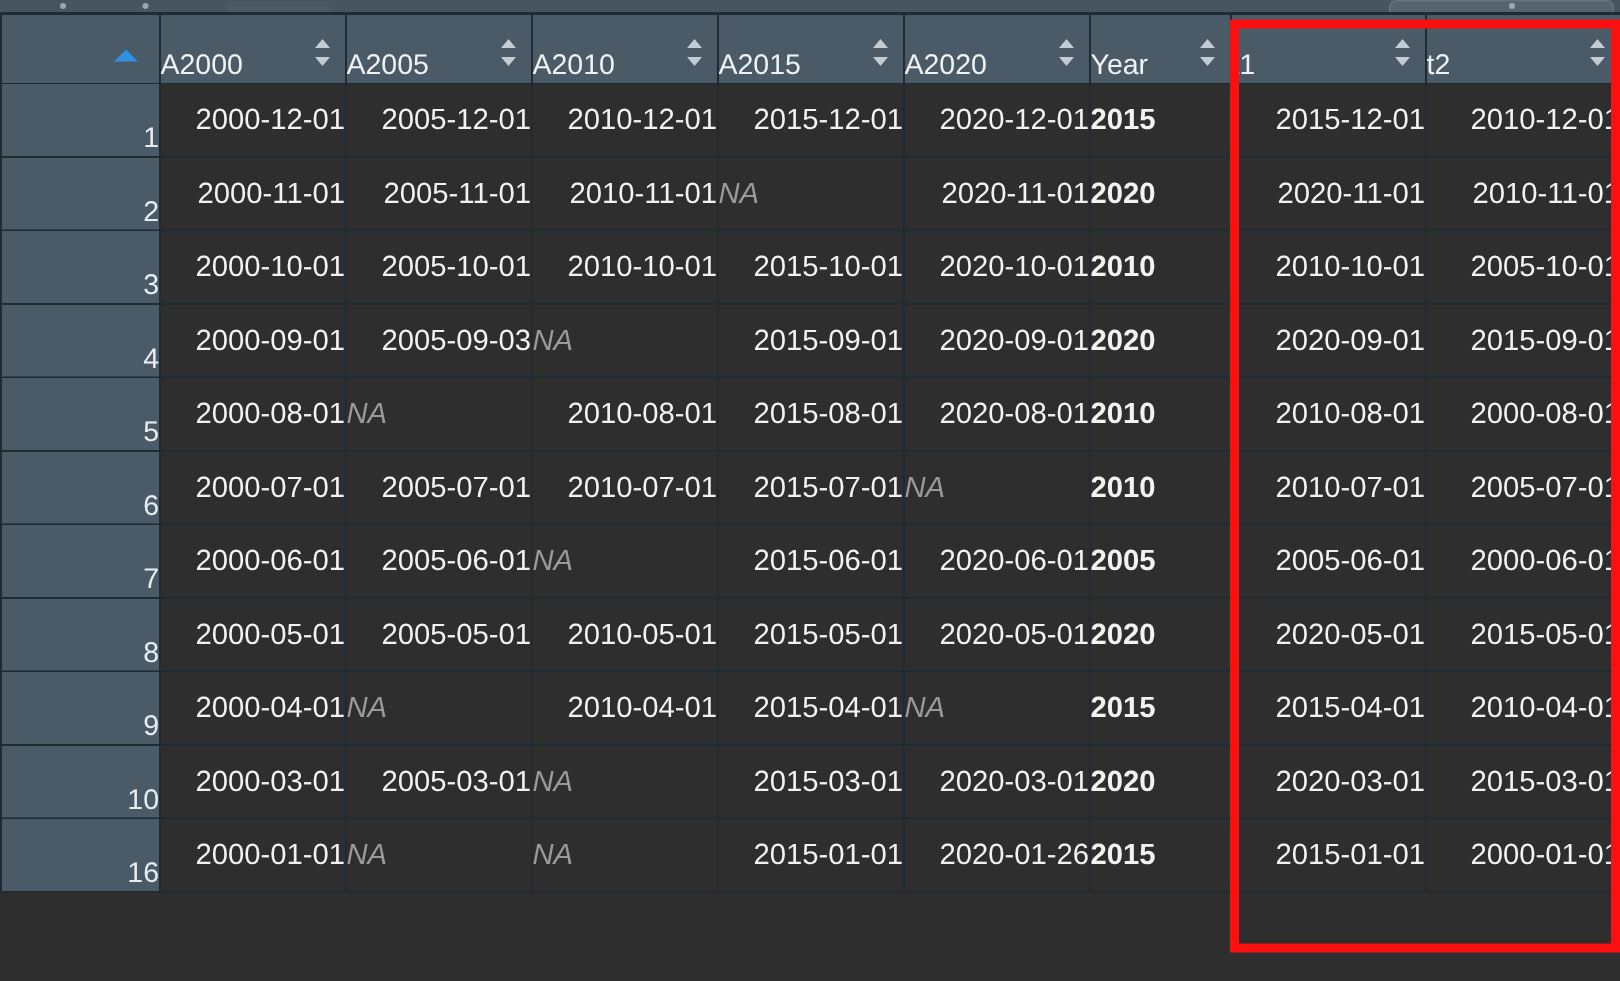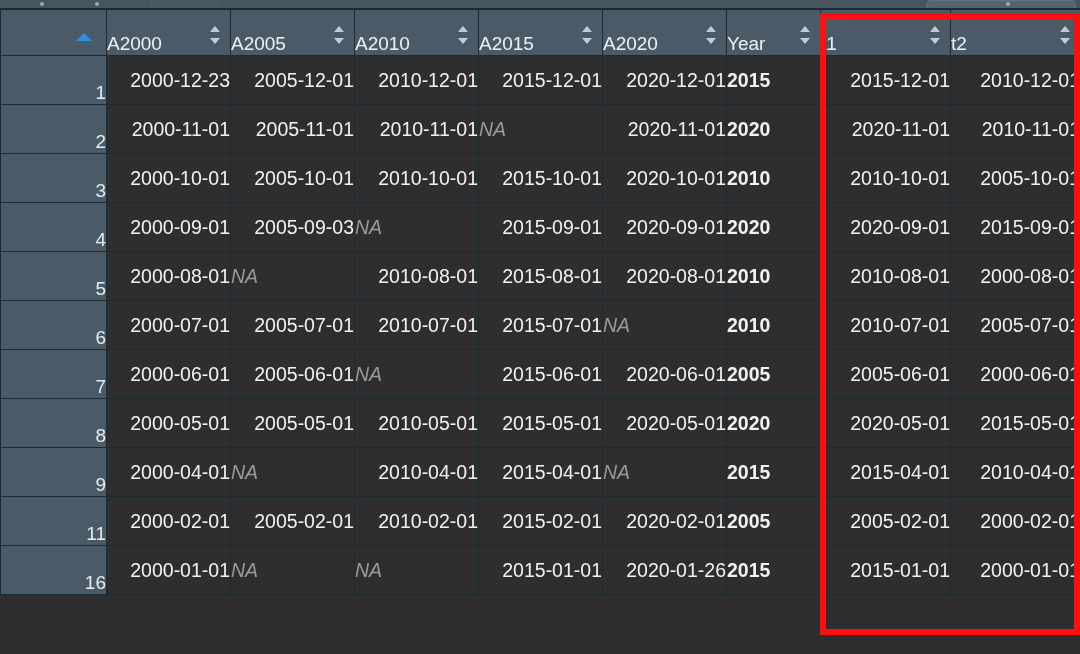--- a/index.html
+++ b/index.html
@@ -262,21 +262,21 @@
           <span class="sort-arrows">
               <i class="up"></i>
               <i class="dn"></i>
             </span>
         </th>
       </tr>
     </thead>
     <tbody id="grid-body">
         <tr>
           <td class="rownum">1</td>
-          <td class="date">2000-12-23</td>
+          <td class="date">2000-12-01</td>
           <td class="date">2005-12-01</td>
           <td class="date">2010-12-01</td>
           <td class="date">2015-12-01</td>
           <td class="date">2020-12-01</td>
           <td class="year">2015</td>
           <td class="date">2015-12-01</td>
           <td class="date">2010-12-01</td>
         </tr>
         <tr>
           <td class="rownum">2</td>
@@ -360,29 +360,29 @@
           <td class="date">2000-04-01</td>
           <td class="na">NA</td>
           <td class="date">2010-04-01</td>
           <td class="date">2015-04-01</td>
           <td class="na">NA</td>
           <td class="year">2015</td>
           <td class="date">2015-04-01</td>
           <td class="date">2010-04-01</td>
         </tr>
         <tr>
-          <td class="rownum">11</td>
-          <td class="date">2000-02-01</td>
-          <td class="date">2005-02-01</td>
-          <td class="date">2010-02-01</td>
-          <td class="date">2015-02-01</td>
-          <td class="date">2020-02-01</td>
-          <td class="year">2005</td>
-          <td class="date">2005-02-01</td>
-          <td class="date">2000-02-01</td>
+          <td class="rownum">10</td>
+          <td class="date">2000-03-01</td>
+          <td class="date">2005-03-01</td>
+          <td class="na">NA</td>
+          <td class="date">2015-03-01</td>
+          <td class="date">2020-03-01</td>
+          <td class="year">2020</td>
+          <td class="date">2020-03-01</td>
+          <td class="date">2015-03-01</td>
         </tr>
         <tr>
           <td class="rownum">16</td>
           <td class="date">2000-01-01</td>
           <td class="na">NA</td>
           <td class="na">NA</td>
           <td class="date">2015-01-01</td>
           <td class="date">2020-01-26</td>
           <td class="year">2015</td>
           <td class="date">2015-01-01</td>

